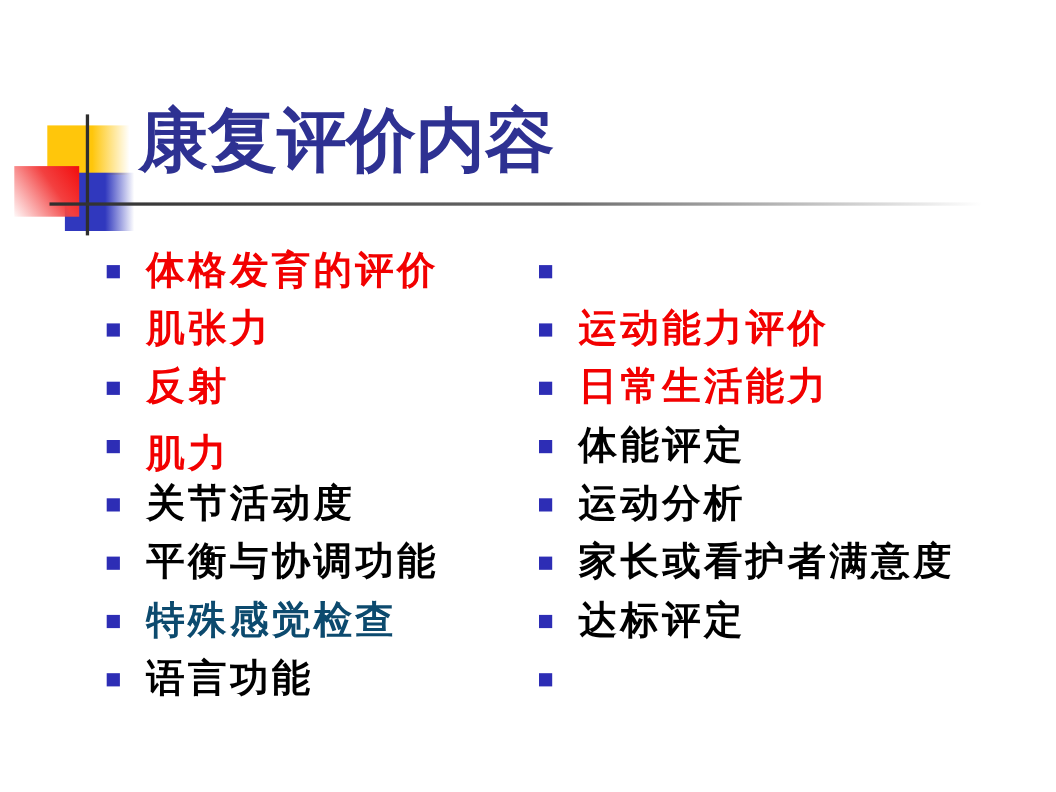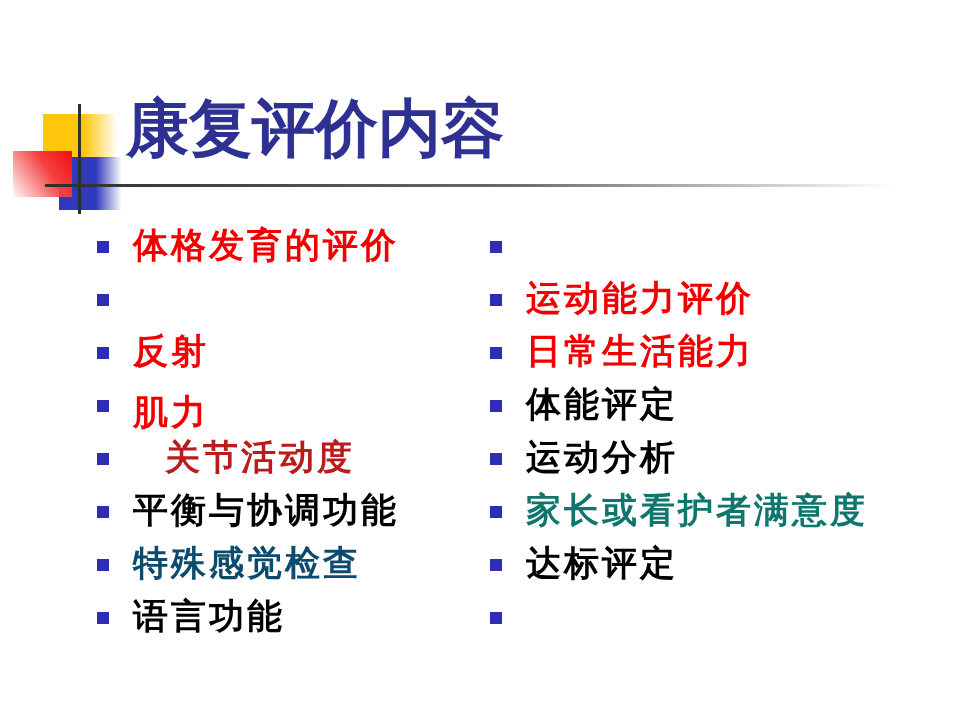--- a/index.html
+++ b/index.html
@@ -1,19 +1,19 @@
 <!DOCTYPE html>
 <html style="--title-blue: #2E3192; --bullet-blue: #2D2DB5; --item-red: #F20000; --item-black: #000000; --square-yellow: #FFC60B; --square-blue: #3038BE; --square-red: #F20D0D; --line-dark: #2E2E2E;"><head>
 <meta charset="utf-8">
 <style>
   html,body{margin:0;padding:0;background:#888;}
   .slide{
     position:relative;width:960px;height:720px;margin:0 auto;
     background:#ffffff;overflow:hidden;
-    font-family:Liberation Sans, sans-serif;
+    font-family:Liberation Serif, serif;
   }
   
   .sq{position:absolute;}
   .sq-yellow{
     left:43px;top:114px;width:77px;height:45px;
     background:linear-gradient(to right,var(--square-yellow) 0%,var(--square-yellow) 53%,rgba(255,255,255,0) 97%);
   }
   .sq-blue{
     left:59px;top:157px;width:63px;height:53px;
     background:linear-gradient(to right,var(--square-blue) 0%,var(--square-blue) 58%,rgba(255,255,255,0) 100%);
@@ -66,35 +66,36 @@
 
   <ul class="col col-left">
 
       <li class="item">
         <span class="bullet"></span>
         <span class="item-text" style="color: rgb(242, 0, 0); text-align: center;">体格发育的评价</span>
       </li>
 
       <li class="item">
         <span class="bullet"></span>
+        <span class="item-text" style="color: rgb(242, 0, 0);">肌张力</span>
       </li>
 
       <li class="item">
         <span class="bullet"></span>
         <span class="item-text" style="color: rgb(242, 0, 0);">反射</span>
       </li>
 
       <li class="item">
         <span class="bullet"></span>
         <span class="item-text" style="color: rgb(242, 0, 0); margin-top: 16px;">肌力</span>
       </li>
 
       <li class="item">
         <span class="bullet"></span>
-        <span class="item-text" style="color: #b91c1c; margin-left: 32px;">关节活动度</span>
+        <span class="item-text" style="color: #000000;">关节活动度</span>
       </li>
 
       <li class="item">
         <span class="bullet"></span>
         <span class="item-text" style="color: rgb(0, 0, 0);">平衡与协调功能</span>
       </li>
 
       <li class="item">
         <span class="bullet"></span>
         <span class="item-text" style="color: #0c4a6e;">特殊感觉检查</span>
@@ -127,21 +128,21 @@
         <span class="item-text" style="color: rgb(0, 0, 0);">体能评定</span>
       </li>
 
       <li class="item">
         <span class="bullet"></span>
         <span class="item-text" style="color: rgb(0, 0, 0);">运动分析</span>
       </li>
 
       <li class="item">
         <span class="bullet"></span>
-        <span class="item-text" style="color: #0f766e;">家长或看护者满意度</span>
+        <span class="item-text" style="color: #000000;">家长或看护者满意度</span>
       </li>
 
       <li class="item">
         <span class="bullet"></span>
         <span class="item-text" style="color: rgb(0, 0, 0);">达标评定</span>
       </li>
 
       <li class="item">
         <span class="bullet"></span>
       </li>

